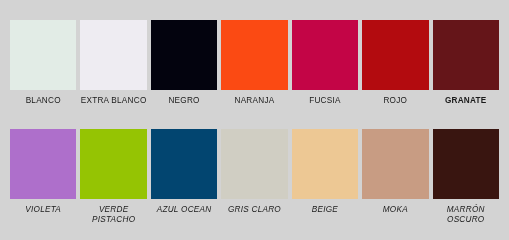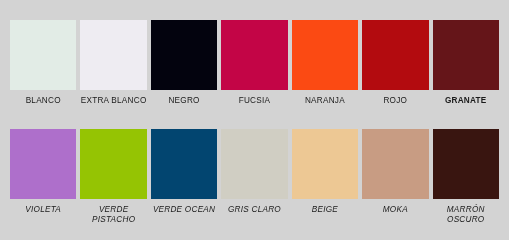--- a/index.html
+++ b/index.html
@@ -69,26 +69,26 @@
     </div>
     <div class="swatch-cell">
       <span class="swatch-chip" style="background-color: rgb(238, 236, 242);"></span>
       <span class="swatch-label" style="color: rgb(26, 26, 26);">EXTRA BLANCO</span>
     </div>
     <div class="swatch-cell">
       <span class="swatch-chip" style="background-color: rgb(3, 3, 14);"></span>
       <span class="swatch-label" style="color: rgb(26, 26, 26);">NEGRO</span>
     </div>
     <div class="swatch-cell">
+      <span class="swatch-chip" style="background-color: rgb(251, 74, 19);"></span>
+      <span class="swatch-label" style="color: rgb(26, 26, 26);">NARANJA</span>
+    </div>
+    <div class="swatch-cell">
       <span class="swatch-chip" style="background-color: rgb(195, 5, 70);"></span>
       <span class="swatch-label" style="color: rgb(26, 26, 26);">FUCSIA</span>
-    </div>
-    <div class="swatch-cell">
-      <span class="swatch-chip" style="background-color: rgb(251, 74, 19);"></span>
-      <span class="swatch-label" style="color: rgb(26, 26, 26);">NARANJA</span>
     </div>
     <div class="swatch-cell">
       <span class="swatch-chip" style="background-color: rgb(179, 11, 15);"></span>
       <span class="swatch-label" style="color: rgb(26, 26, 26);">ROJO</span>
     </div>
     <div class="swatch-cell">
       <span class="swatch-chip" style="background-color: rgb(101, 21, 25);"></span>
       <span class="swatch-label" style="color: rgb(26, 26, 26); font-weight: bold;">GRANATE</span>
     </div>
   </div>
@@ -98,21 +98,21 @@
       <span class="swatch-chip" style="background-color: rgb(174, 111, 203);"></span>
       <span class="swatch-label" style="color: rgb(26, 26, 26);">VIOLETA</span>
     </div>
     <div class="swatch-cell">
       <span class="swatch-chip" style="background-color: rgb(149, 196, 3);"></span>
       <span class="swatch-label" style="color: rgb(26, 26, 26);">VERDE
 PISTACHO</span>
     </div>
     <div class="swatch-cell">
       <span class="swatch-chip" style="background-color: rgb(2, 69, 112);"></span>
-      <span class="swatch-label" style="color: rgb(26, 26, 26);">VERDE OCEAN</span>
+      <span class="swatch-label" style="color: rgb(26, 26, 26);">AZUL OCEAN</span>
     </div>
     <div class="swatch-cell">
       <span class="swatch-chip" style="background-color: rgb(208, 206, 195);"></span>
       <span class="swatch-label" style="color: rgb(26, 26, 26); margin-top: 6px;">GRIS CLARO</span>
     </div>
     <div class="swatch-cell">
       <span class="swatch-chip" style="background-color: rgb(237, 200, 148);"></span>
       <span class="swatch-label" style="color: rgb(26, 26, 26);">BEIGE</span>
     </div>
     <div class="swatch-cell">

